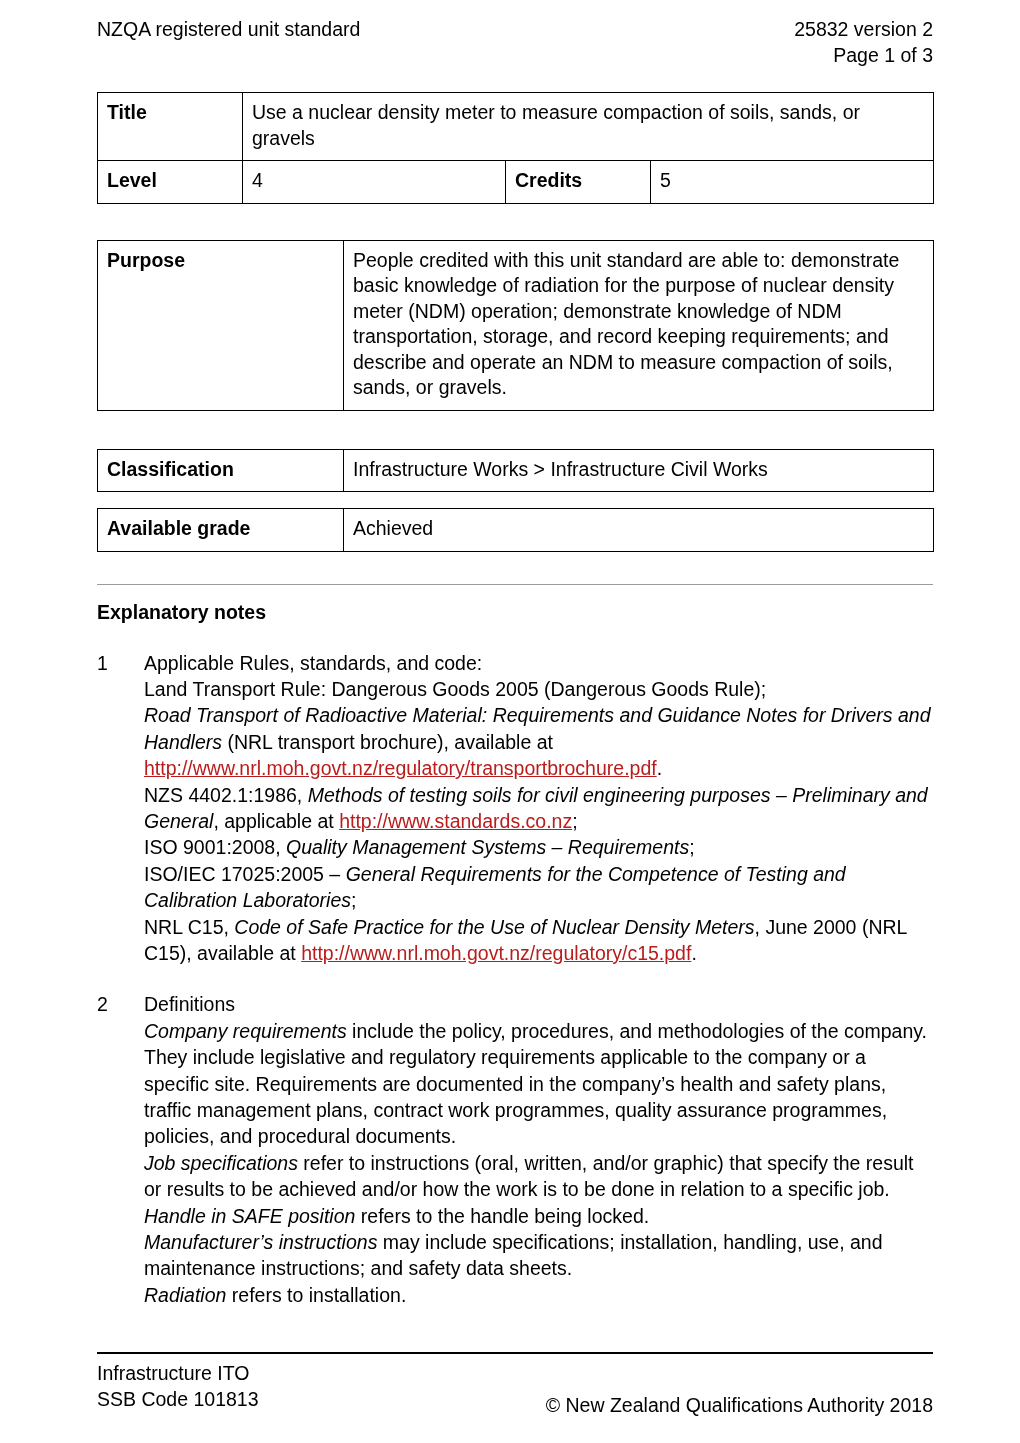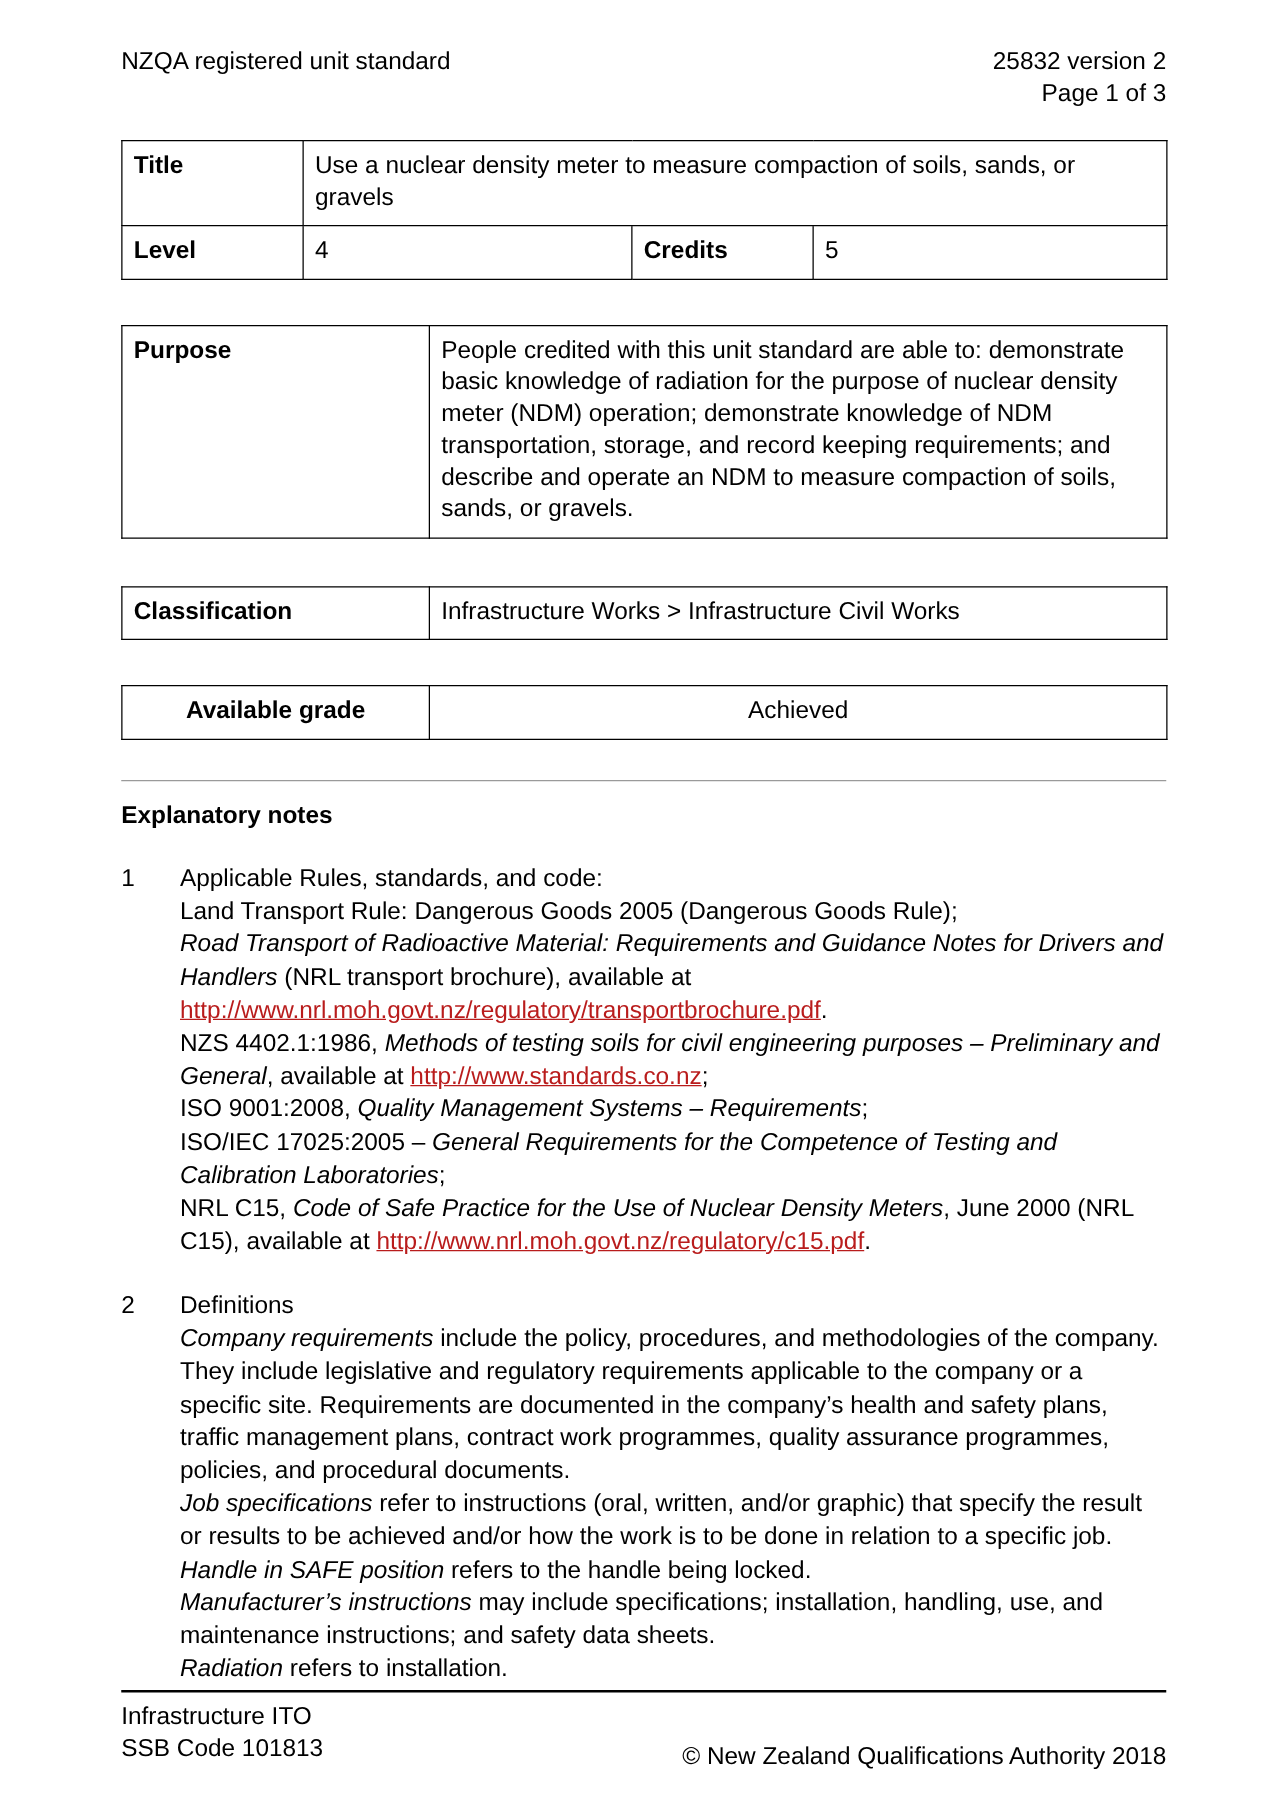--- a/index.html
+++ b/index.html
@@ -25,21 +25,21 @@
     left: 97px;
     top: 0;
     width: 836px;
   }
 
   
   .doc-header {
     display: flex;
     justify-content: space-between;
     align-items: flex-start;
-    padding-top: 36px;
+    padding-top: 16px;
     font-size: 19.5px;
     line-height: 26px;
     gap: 48px;
   }
   .doc-header .hdr-left { white-space: nowrap; }
   .doc-header .hdr-right {
     text-align: right;
     white-space: nowrap;
   }
 
@@ -58,21 +58,21 @@
     vertical-align: top;
     background: #ffffff;
   }
   td.lbl {
     background: #f2f2f2;
     font-weight: bold;
   }
   .tbl-title { margin-top: 24px; }
   .tbl-purpose { margin-top: 36px; }
   .tbl-class { margin-top: 38px; }
-  .tbl-grade { margin-top: 36px; text-align: center; }
+  .tbl-grade { margin-top: 16px; }
 
   .purpose-cell { padding-bottom: 13px; }
 
   
   .rule-thin {
     border: none;
     border-top: 1.3px solid #9a9a9a;
     margin: 32px 0 0 0;
     width: 836px;
   }
@@ -202,21 +202,21 @@
 
     <hr class="rule-thin">
     <div class="section-head">Explanatory notes</div>
 
     <div class="note">
       <div class="num">1</div>
       <div class="body">
         <p>Applicable Rules, standards, and code:</p>
         <p>Land Transport Rule: Dangerous Goods 2005 (Dangerous Goods Rule);</p>
         <p><i class="i">Road Transport of Radioactive Material: Requirements and Guidance Notes for Drivers and Handlers</i><span> (NRL transport brochure), available at </span><a class="link" href="#">http://www.nrl.moh.govt.nz/regulatory/transportbrochure.pdf</a>.</p>
-        <p><span>NZS 4402.1:1986, </span><i class="i">Methods of testing soils for civil engineering purposes – Preliminary and General</i><span>, available at </span><a class="link" href="#">http://www.standards.co.nz</a>;</p>
+        <p><span>NZS 4402.1:1986, </span><i class="i">Methods of testing soils for civil engineering purposes – Preliminary and General</i><span>, applicable at </span><a class="link" href="#">http://www.standards.co.nz</a>;</p>
         <p><span>ISO 9001:2008, </span><i class="i">Quality Management Systems – Requirements</i>;</p>
         <p><span>ISO/IEC 17025:2005 – </span><i class="i">General Requirements for the Competence of Testing and Calibration Laboratories</i>;</p>
         <p><span>NRL C15, </span><i class="i">Code of Safe Practice for the Use of Nuclear Density Meters</i><span>, June 2000 (NRL C15), available at </span><a class="link" href="#">http://www.nrl.moh.govt.nz/regulatory/c15.pdf</a>.</p>
       </div>
     </div>
 
     <div class="note">
       <div class="num">2</div>
       <div class="body">
         <p>Definitions</p>

